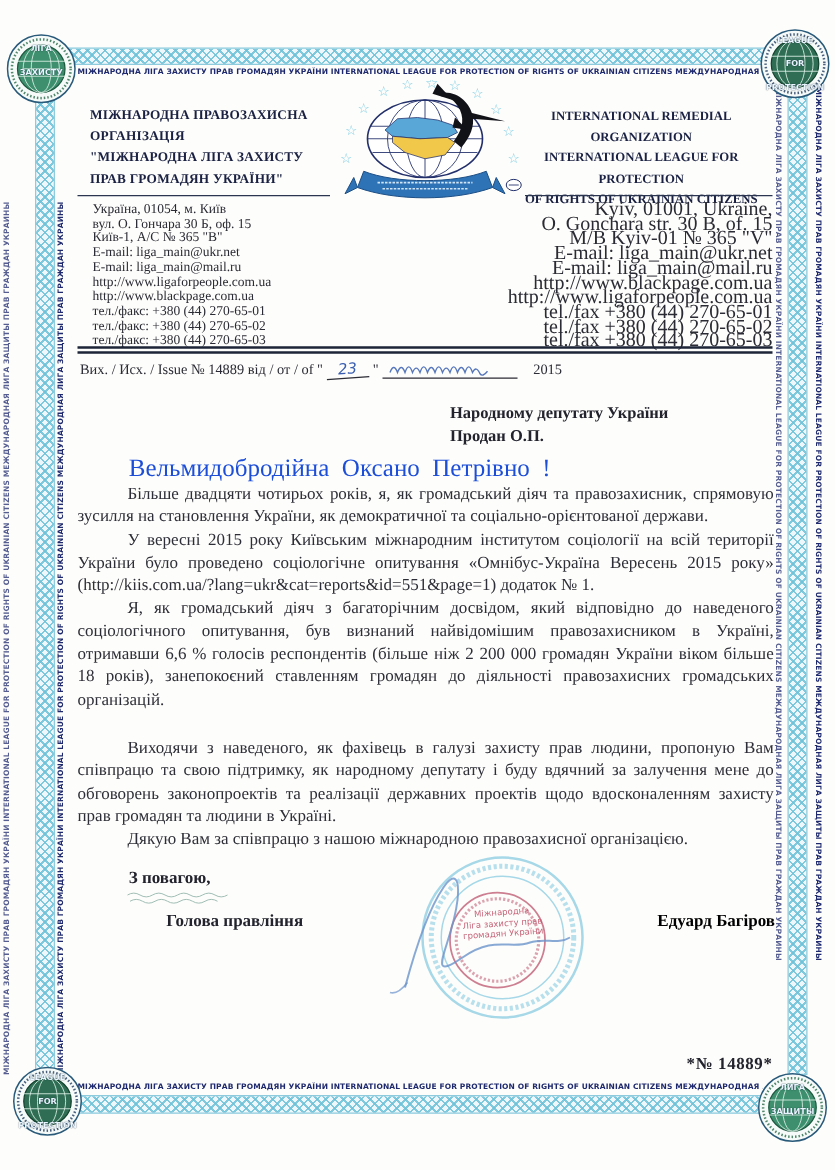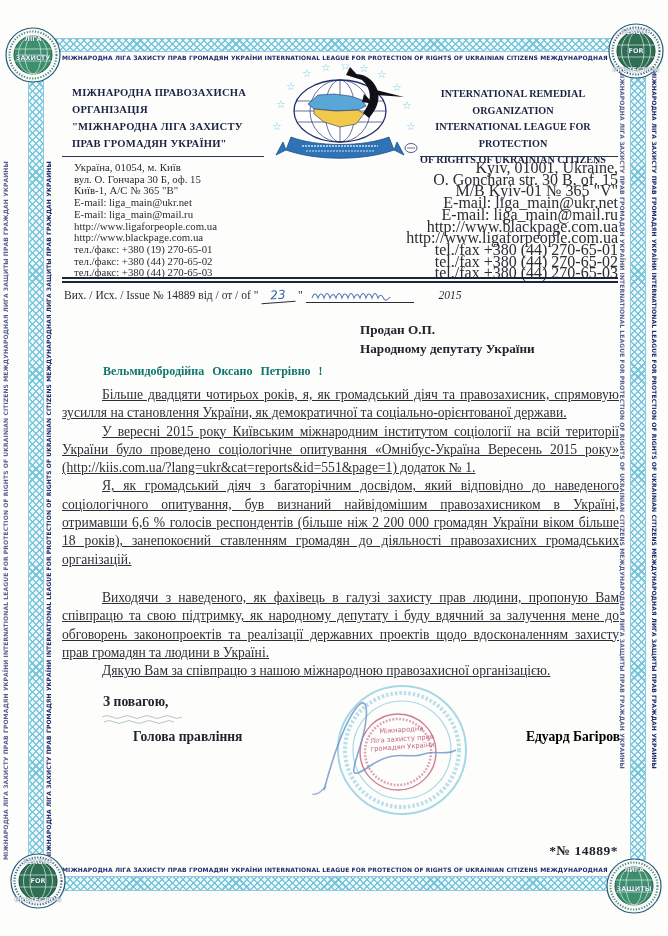--- a/index.html
+++ b/index.html
@@ -63,29 +63,29 @@
   .double-rule{position:absolute;left:62px;top:277px;width:556px;height:2px;
     border-top:2px solid #1e2438;border-bottom:2px solid #1e2438;}
 
   
   .issue{position:absolute;left:64px;top:288px;font-size:11.5px;color:#2b2b35;white-space:nowrap;}
   .issue .hand{font-family:"DejaVu Sans",sans-serif;font-style:italic;color:#3a5fb0;
     display:inline-block;transform:rotate(-4deg);font-size:12px;}
   .issue .u{display:inline-block;border-bottom:1px solid #2b2b35;text-align:center;}
   .issue .u-day{width:34px;}
   .issue .u-month{width:108px;height:14px;vertical-align:bottom;}
-  .issue .year{margin-left:22px;font-style:italic;}
+  .issue .year{margin-left:10px;}
 
   
   .addressee{position:absolute;left:360px;top:320px;font-weight:bold;font-size:13.2px;line-height:19px;color:#23232e;}
   .addressee span{display:block;}
-  .salutation{position:absolute;left:103px;top:364px;font-weight:bold;font-size:12px;color:#0f766e;word-spacing:5px;}
+  .salutation{position:absolute;left:103px;top:364px;font-weight:normal;font-size:20px;color:#1d4ed8;word-spacing:5px;}
 
   .body-text{position:absolute;left:62px;top:386px;width:557px;font-size:13.6px;line-height:18.3px;
-    text-align:justify;color:#2e2e38;text-decoration:underline;}
+    text-align:justify;color:#2e2e38;}
   .body-text p{margin:0;text-indent:40px;}
   .body-text p.gap{margin-top:20px;}
 
   .closing{position:absolute;left:103px;top:694px;font-weight:bold;font-size:13.6px;color:#23232e;}
   .closing-squiggle{position:absolute;left:100px;top:712px;}
   .sig-title{position:absolute;left:133px;top:729px;font-weight:bold;font-size:13.6px;color:#23232e;}
   .sig-name{position:absolute;left:470px;top:729px;width:150px;text-align:right;font-weight:bold;font-size:13.6px;color:#000000;}
 
   
   .stamp{position:absolute;left:330px;top:678px;width:145px;height:145px;}
@@ -248,21 +248,21 @@
   </div>
 
   <div class="contacts-left">
     <span>Україна, 01054, м. Київ</span>
     <span>вул. О. Гончара 30 Б, оф. 15</span>
     <span>Київ-1, А/С   № 365 "В"</span>
     <span>E-mail: liga_main@ukr.net</span>
     <span>E-mail: liga_main@mail.ru</span>
     <span>http://www.ligaforpeople.com.ua</span>
     <span>http://www.blackpage.com.ua</span>
-    <span>тел./факс:  +380 (19) 270-65-01</span>
+    <span>тел./факс:  +380 (44) 270-65-01</span>
     <span>тел./факс:  +380 (44) 270-65-02</span>
     <span>тел./факс:  +380 (44) 270-65-03</span>
   </div>
   <div class="contacts-right">
     <span>Kyiv, 01001, Ukraine,</span>
     <span>O. Gonchara str. 30 B, of. 15</span>
     <span>M/B Kyiv-01 № 365 "V"</span>
     <span>E-mail: liga_main@ukr.net</span>
     <span>E-mail: liga_main@mail.ru</span>
     <span>http://www.blackpage.com.ua</span>
@@ -279,22 +279,22 @@
     <span>"</span>
     <span class="u u-day hand">23</span>
     <span>"</span>
     <span class="u u-month"><svg width="104" height="14" viewBox="0 0 104 14">
           <path d="M4,10 q3,-8 6,0 q3,-8 6,0 q3,-9 6,0 q3,-7 6,0 q3,-9 6,0 q3,-8 6,0 q3,-9 6,0 q3,-7 6,0 q3,-9 6,0 q3,-8 6,0 q3,-9 6,0 q3,-6 6,1 q2,3 6,-2" fill="none" stroke="#3a5fb0" stroke-width="1.1" opacity=".85"></path>
         </svg></span>
     <span class="year">2015</span>
   </div>
 
   <div class="addressee">
+    <span>Народному депутату України</span>
     <span>Продан О.П.</span>
-    <span>Народному депутату України</span>
   </div>
 
   <div class="salutation">Вельмидобродійна Оксано Петрівно !</div>
 
   <div class="body-text">
     <p>Більше двадцяти чотирьох років, я, як громадський діяч та правозахисник, спрямовую зусилля на становлення України, як демократичної та соціально-орієнтованої держави.</p>
     <p>У вересні 2015 року Київським міжнародним інститутом соціології на всій території України було проведено соціологічне опитування «Омнібус-Україна Вересень 2015 року» (http://kiis.com.ua/?lang=ukr&amp;cat=reports&amp;id=551&amp;page=1) додаток № 1.</p>
     <p>Я, як громадський діяч з багаторічним досвідом, який відповідно до наведеного соціологічного опитування, був визнаний найвідомішим правозахисником в Україні, отримавши 6,6 %  голосів респондентів (більше ніж 2 200 000 громадян України віком більше 18 років), занепокоєний ставленням громадян до діяльності правозахисних громадських організацій.</p>
     <p class="gap">Виходячи з наведеного, як фахівець в галузі захисту прав людини, пропоную Вам співпрацю та свою підтримку, як народному депутату і буду вдячний за залучення мене до обговорень законопроектів та реалізації державних проектів щодо вдосконаленням захисту прав громадян та людини в Україні.</p>
     <p>Дякую Вам за співпрацю з нашою міжнародною правозахисної організацією.</p>

